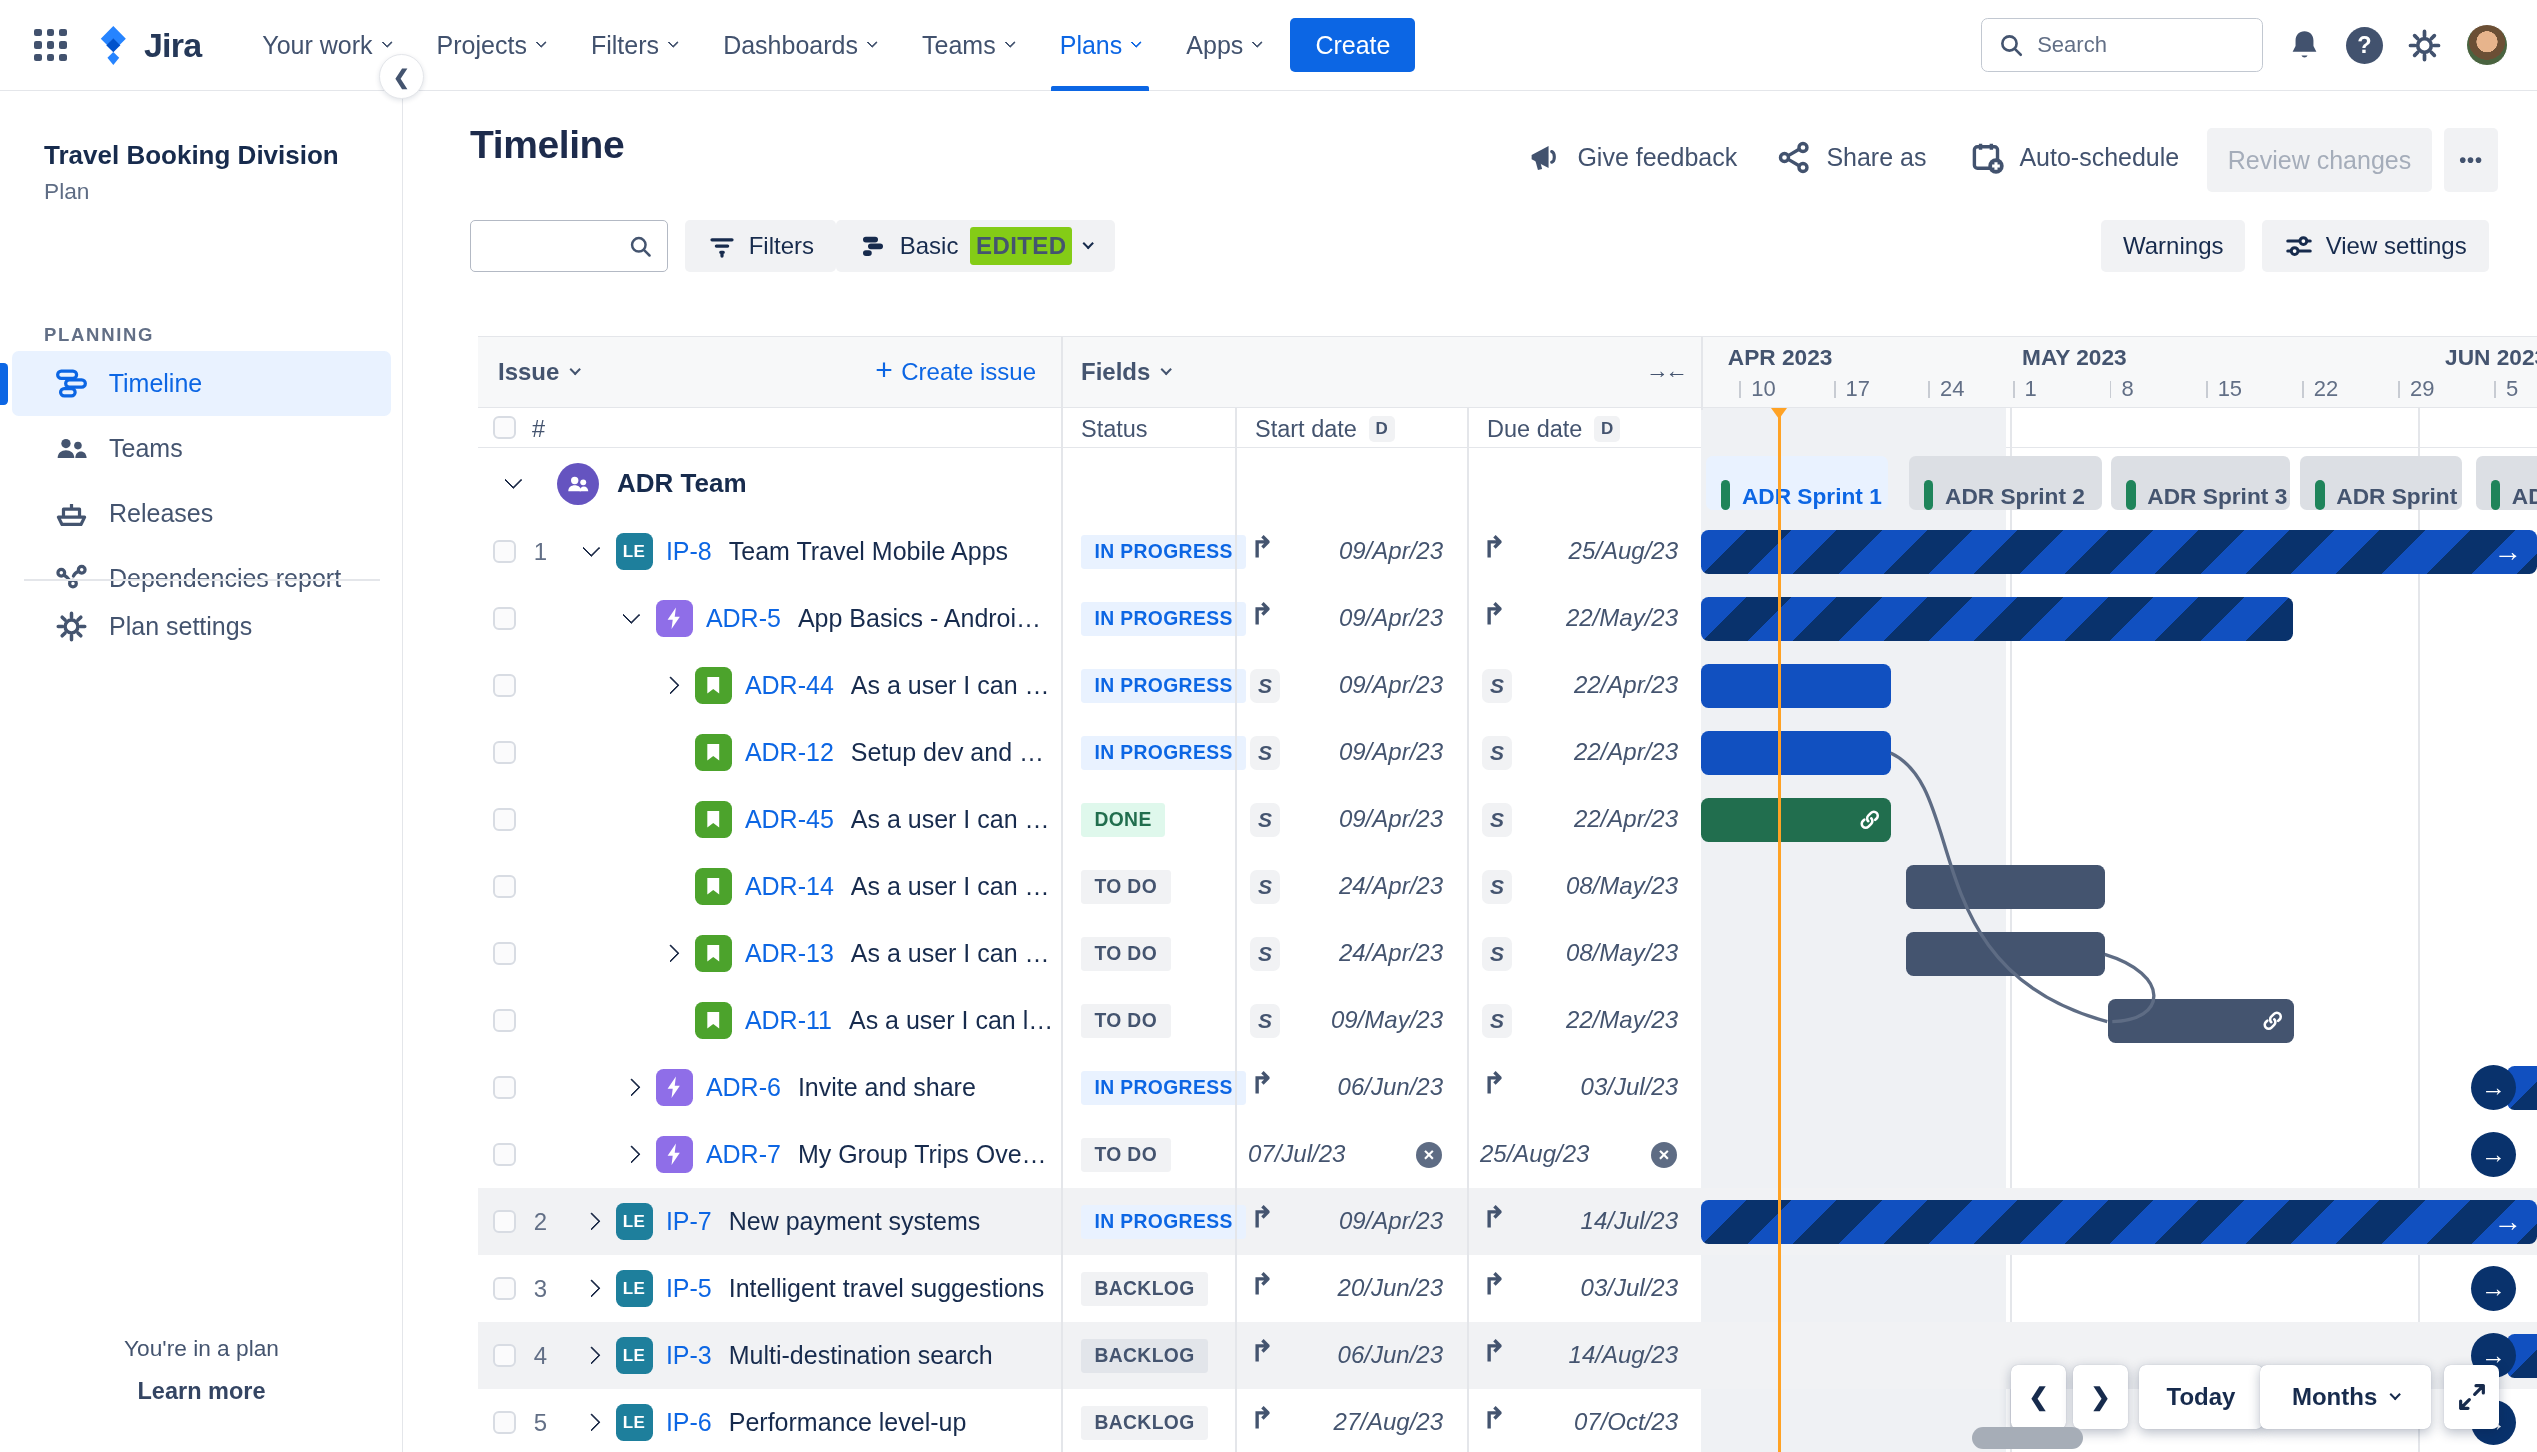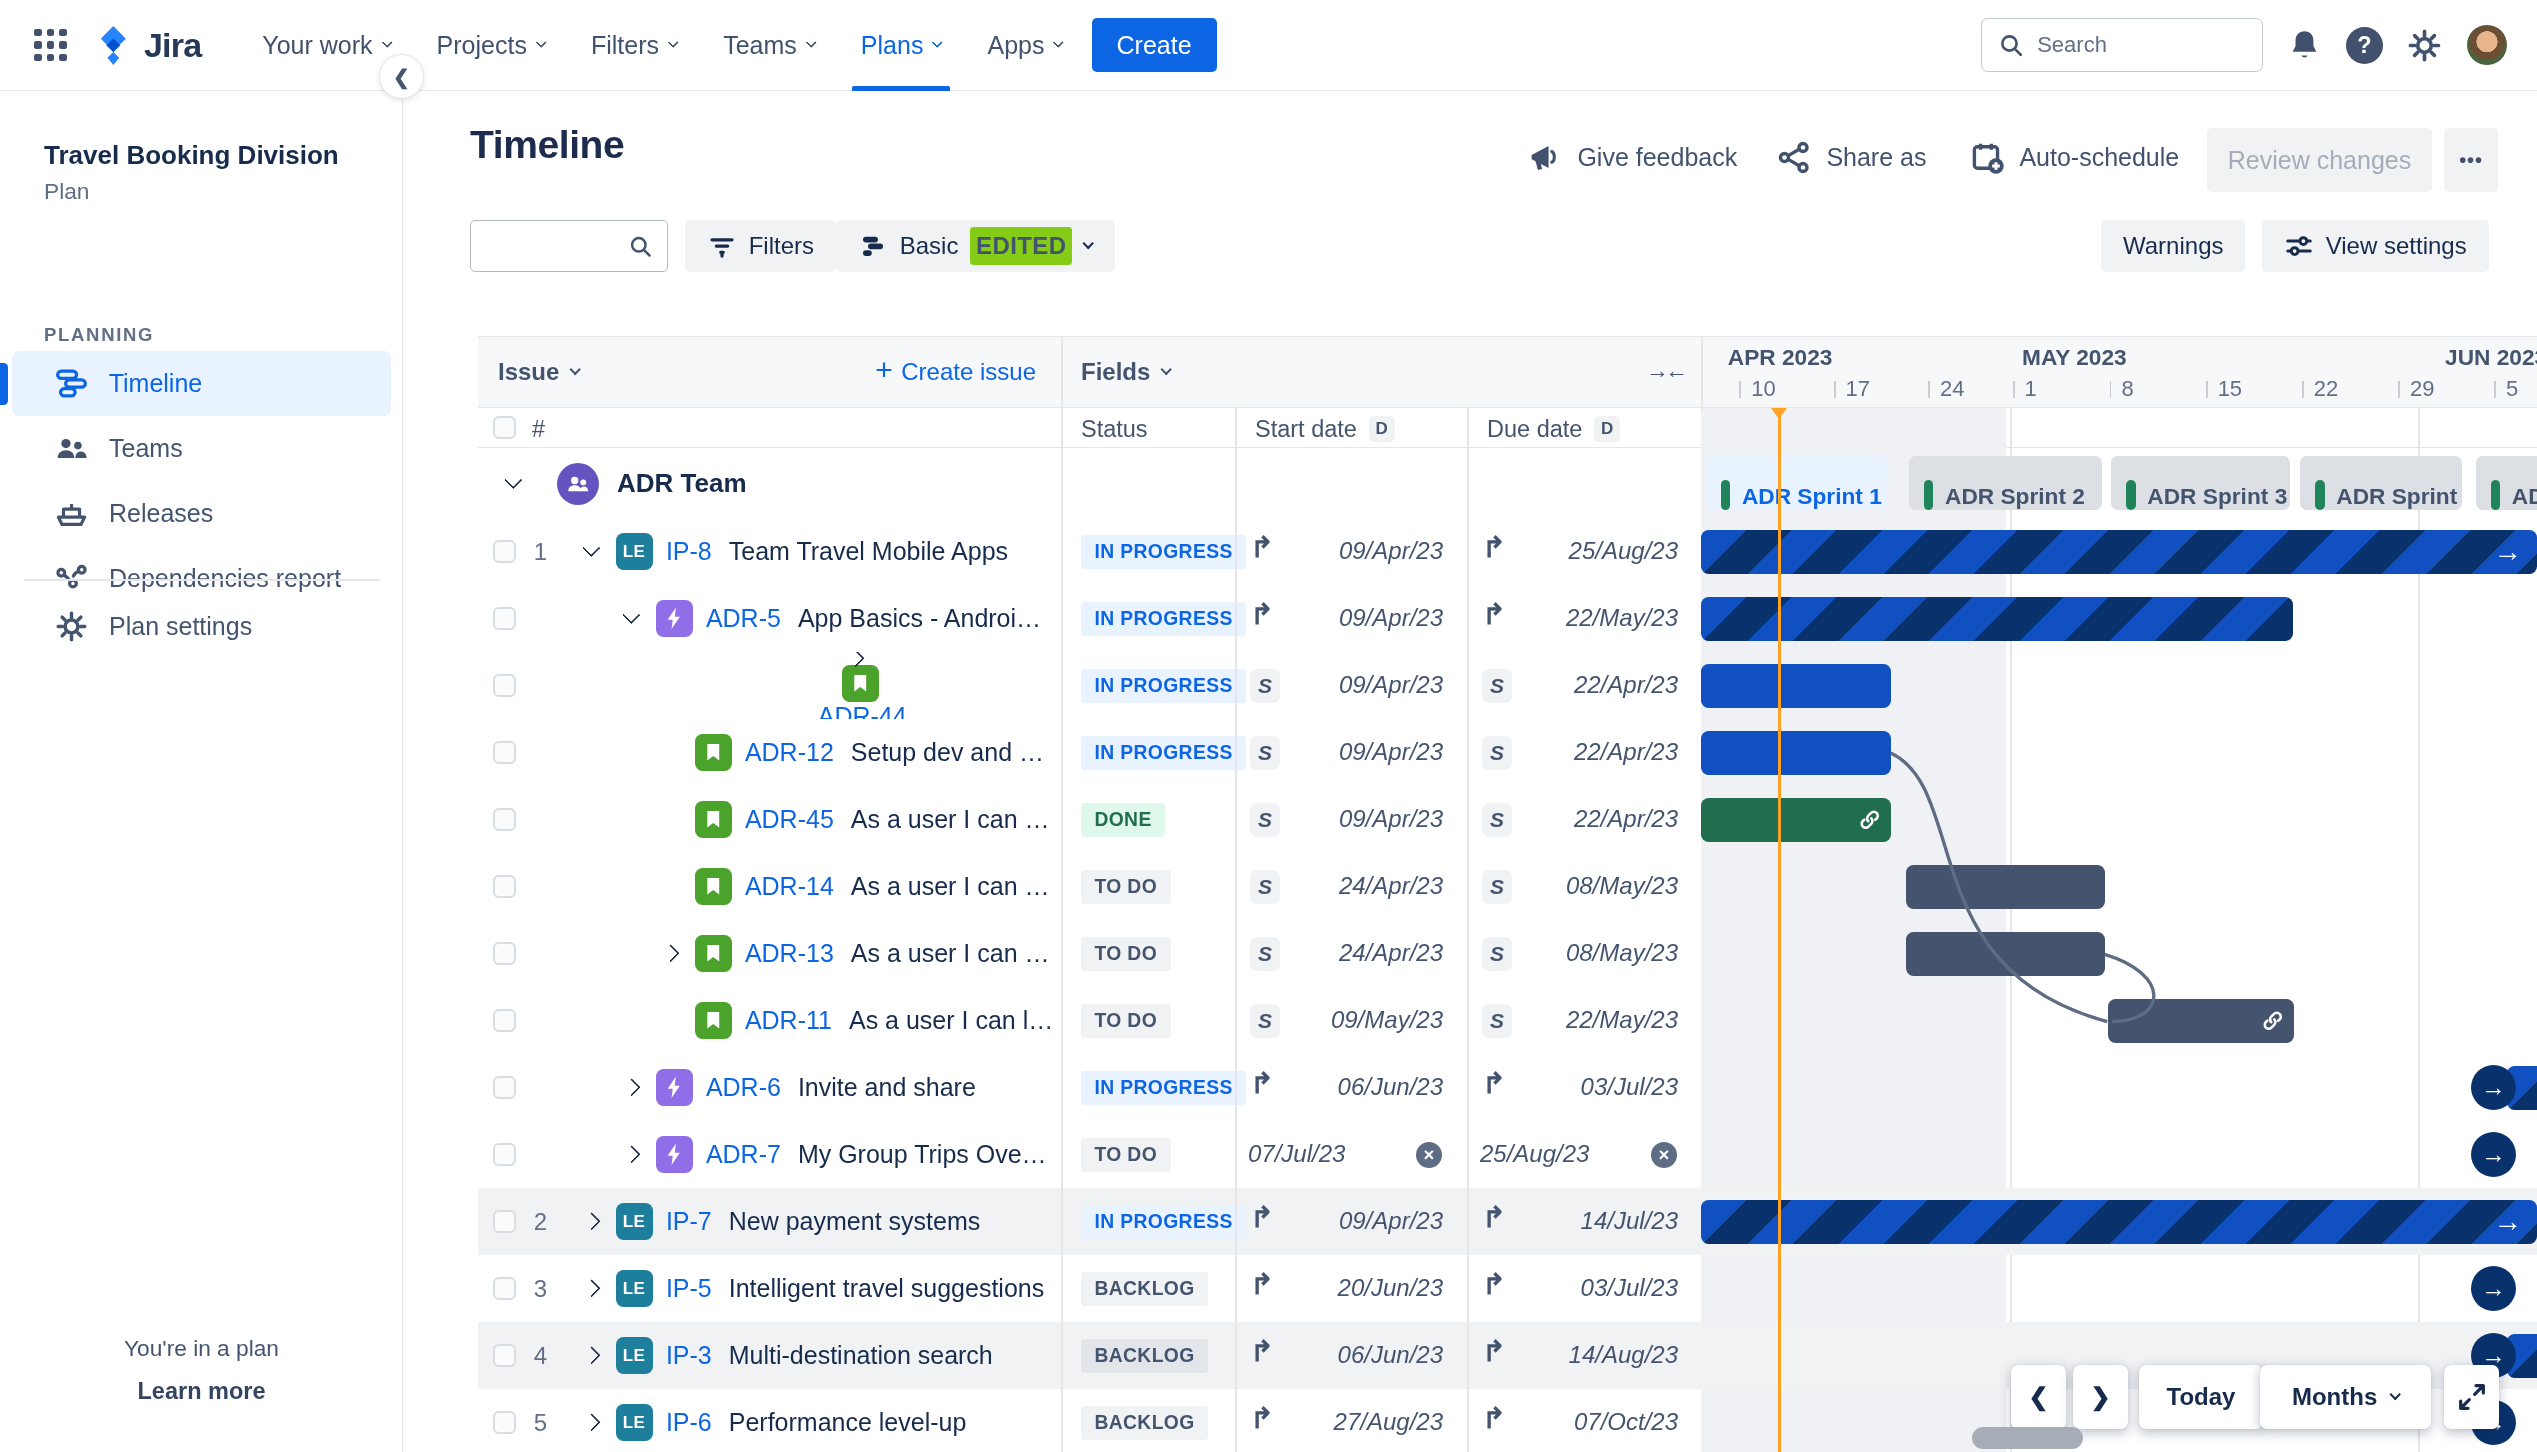--- a/index.html
+++ b/index.html
@@ -184,20 +184,24 @@
       </div>
       <div class="nav-item">
         <span>Projects</span>
         <span class="schev"></span>
       </div>
       <div class="nav-item">
         <span>Filters</span>
         <span class="schev"></span>
       </div>
       <div class="nav-item">
+        <span>Dashboards</span>
+        <span class="schev"></span>
+      </div>
+      <div class="nav-item">
         <span>Teams</span>
         <span class="schev"></span>
       </div>
       <div class="nav-item active">
         <span>Plans</span>
         <span class="schev"></span>
       </div>
       <div class="nav-item">
         <span>Apps</span>
         <span class="schev"></span>
@@ -505,21 +509,21 @@
         </div>
         <div class="loz st-inprogress" style="left: 603px;">IN PROGRESS</div>
         <div class="rollup" style="left: 772px;">↱</div>
         <div class="dtxt right" style="left: 757px; width: 208px;">09/Apr/23</div>
         <div class="rollup" style="left: 1004px;">↱</div>
         <div class="dtxt right" style="left: 989px; width: 211px;">22/May/23</div>
         <div class="bar striped" style="left: 1223px; width: 592px;"></div>
       </div>
       <div class="irow">
         <div class="cb"></div>
-        <div class="rcontent" style="left: 178px; width: 399px; flex-direction: column;">
+        <div class="rcontent" style="left: 178px; width: 399px;">
           <span class="rchev">
             <span class="chev right"></span>
           </span>
           <span class="badge b-story">
             <svg viewBox="0 0 24 24" fill="#fff">
               <path d="M7 5h10v14l-5-3.8L7 19z"></path>
             </svg>
           </span>
           <span class="rkey">ADR-44</span>
           <span class="rsum">As a user I can up...</span>

